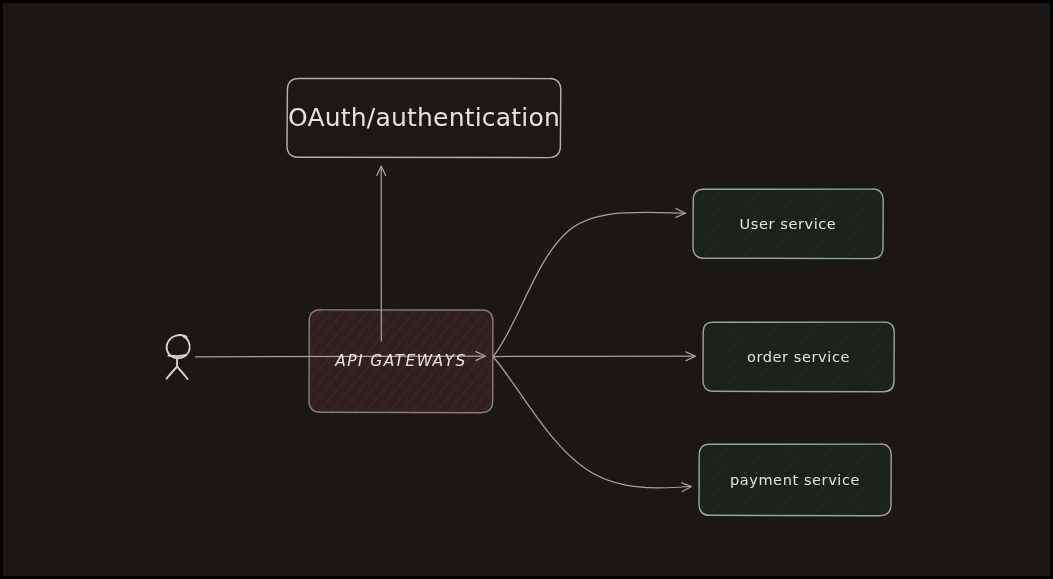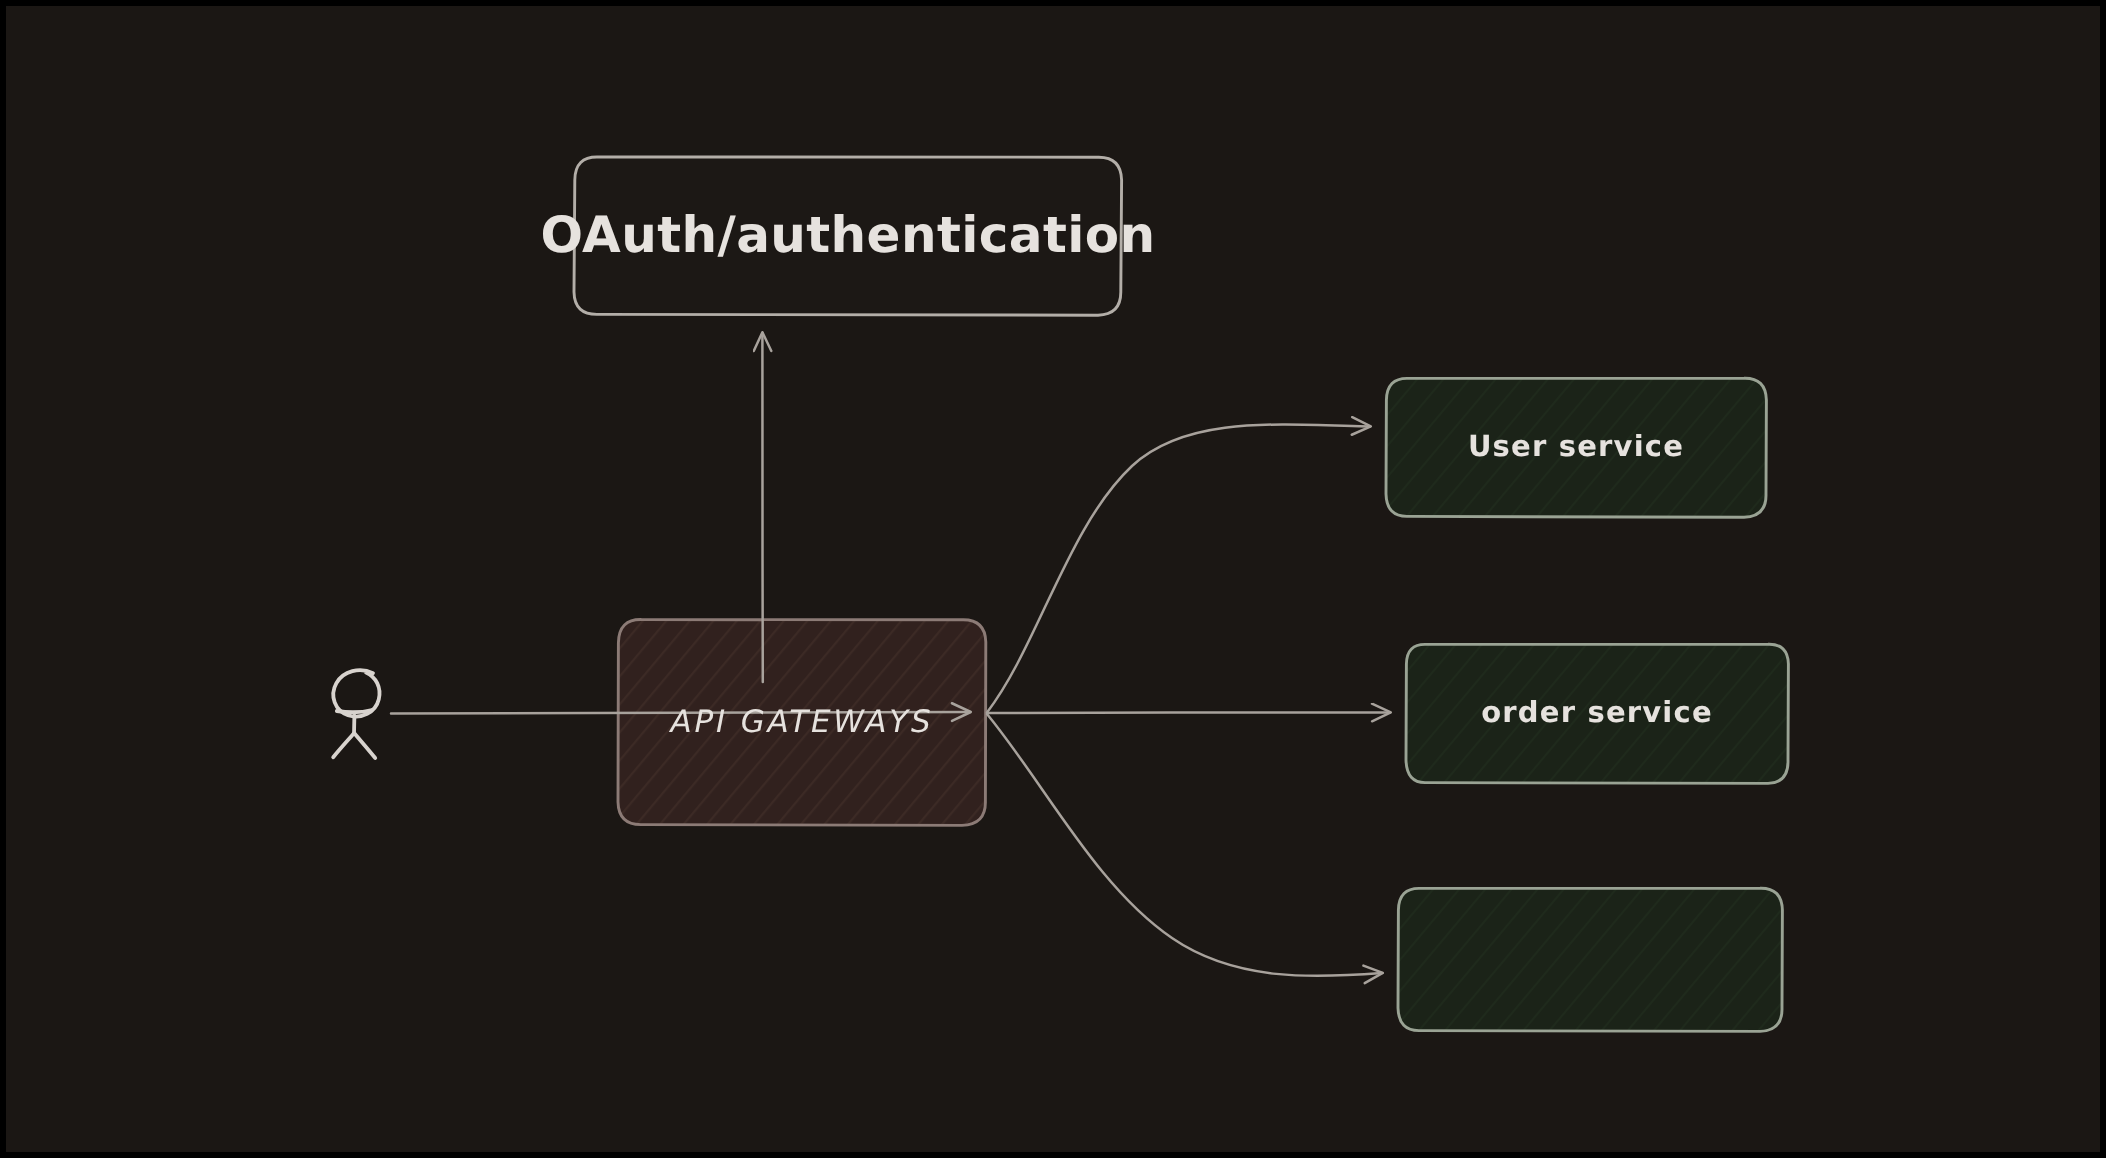--- a/index.html
+++ b/index.html
@@ -28,21 +28,20 @@
   .node-label {
     position: absolute;
     display: flex;
     align-items: center;
     justify-content: center;
     text-align: center;
     color: #e6e2de;
     pointer-events: none;
     letter-spacing: 0.6px;
     font-family: "DejaVu Sans", sans-serif;
-    font-weight: bold;
   }
   .lbl-oauth {
     left: 284px; top: 74px; width: 274px; height: 81px;
     font-size: 25px;
     letter-spacing: 0.2px;
   }
   .lbl-gateway {
     left: 306px; top: 306px; width: 184px; height: 104px;
     font-size: 15.5px;
     font-weight: 400;
@@ -134,14 +133,15 @@
   </svg>
 
   <div class="node-label lbl-oauth">OAuth/authentication</div>
 
   <div class="node-label lbl-gateway">API GATEWAYS</div>
 
   <div class="node-label lbl-user">User service</div>
 
   <div class="node-label lbl-order">order service</div>
 
+  <div class="node-label lbl-payment">payment service</div>
 
 </div>
 
 </body></html>

